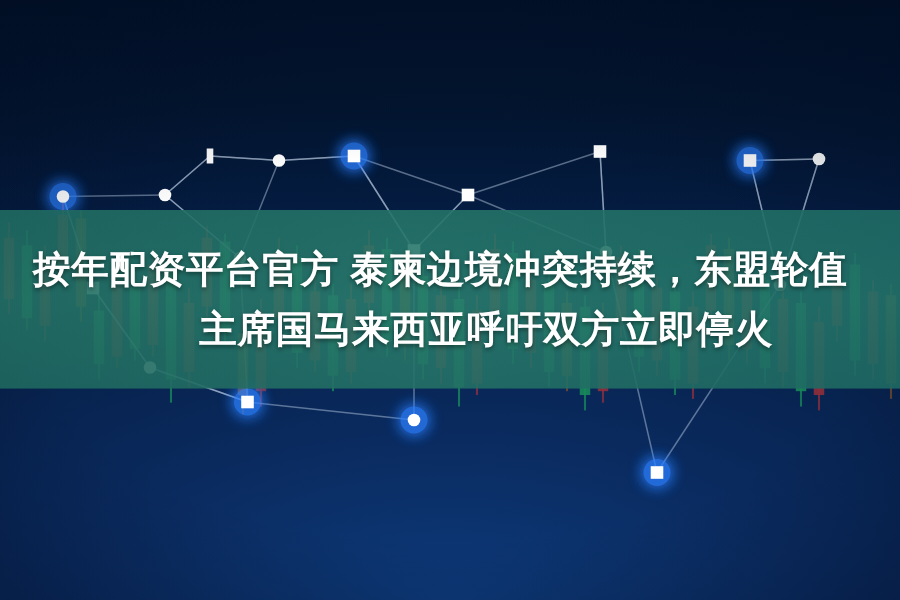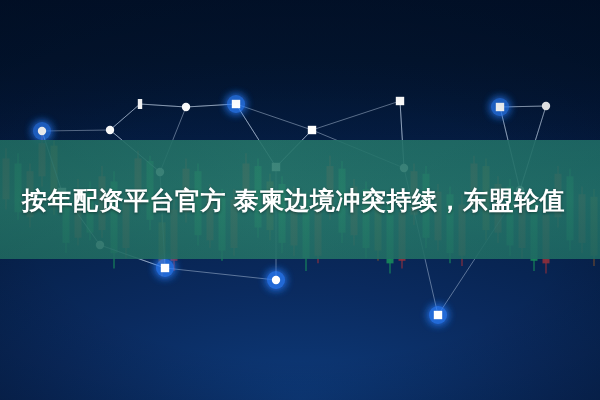--- a/index.html
+++ b/index.html
@@ -272,15 +272,16 @@
       </svg>
   </div>
 
   <div class="bg-vignette"></div>
 
   <div class="band"></div>
   <div class="band-tint"></div>
 
   <div class="headline">
     <div class="hl-line l1">按年配资平台官方 泰柬边境冲突持续，东盟轮值</div>
+    <div class="hl-line l2">主席国马来西亚呼吁双方立即停火</div>
   </div>
 
 </div>
 
 </body></html>

